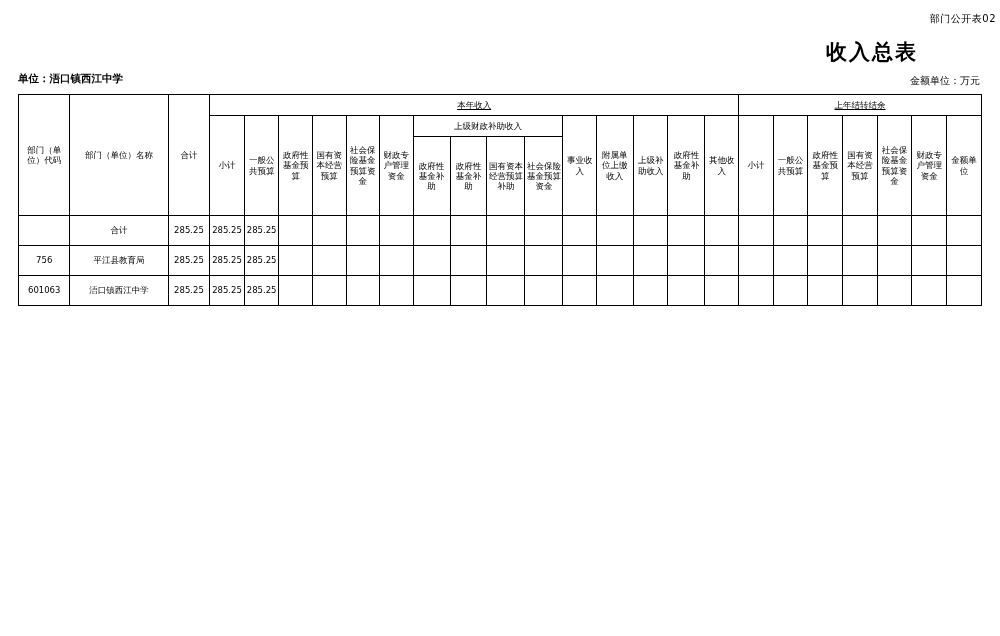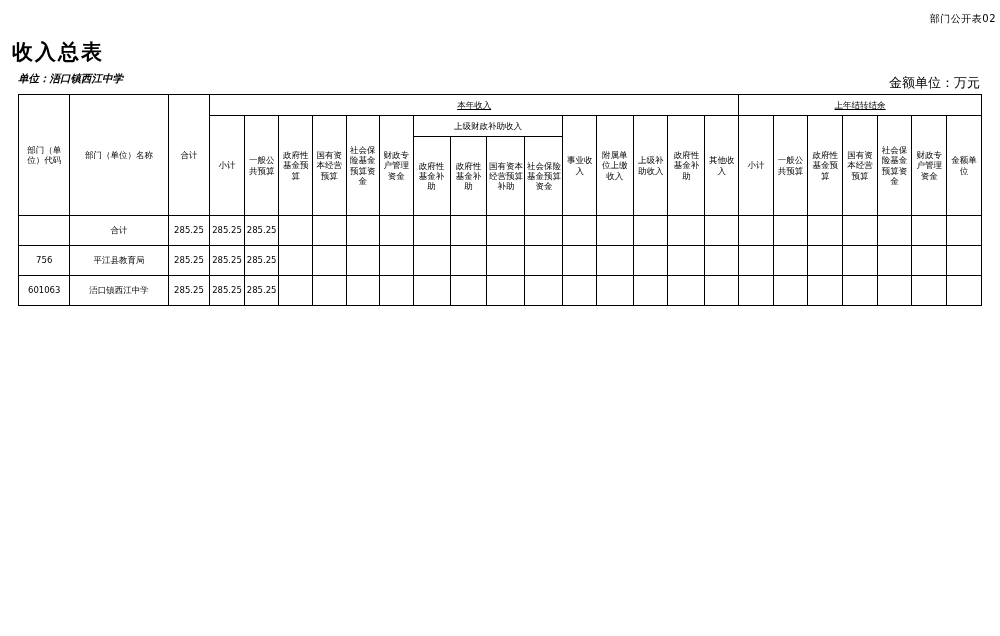--- a/index.html
+++ b/index.html
@@ -25,41 +25,40 @@
     position: absolute;
     top: 12px;
     right: 4px;
     font-size: 10px;
     color: #000;
     letter-spacing: 0.5px;
   }
   .doc-title {
     position: absolute;
     top: 38px;
-    left: 12px;
+    left: 0;
     width: 918px;
-    text-align: left;
+    text-align: right;
     font-size: 21px;
     font-weight: bold;
     letter-spacing: 2px;
     font-family: "DejaVu Serif", "Liberation Serif", serif;
   }
   .unit-line {
     position: absolute;
     top: 72px;
     left: 18px;
     font-size: 10.5px;
     font-weight: bold;
-    font-style: italic;
   }
   .amount-unit {
     position: absolute;
     top: 74px;
     right: 20px;
-    font-size: 13px;
+    font-size: 10px;
   }
   table.main {
     position: absolute;
     top: 94px;
     left: 18px;
     width: 964px;
     border-collapse: collapse;
     table-layout: fixed;
   }
   table.main th, table.main td {

